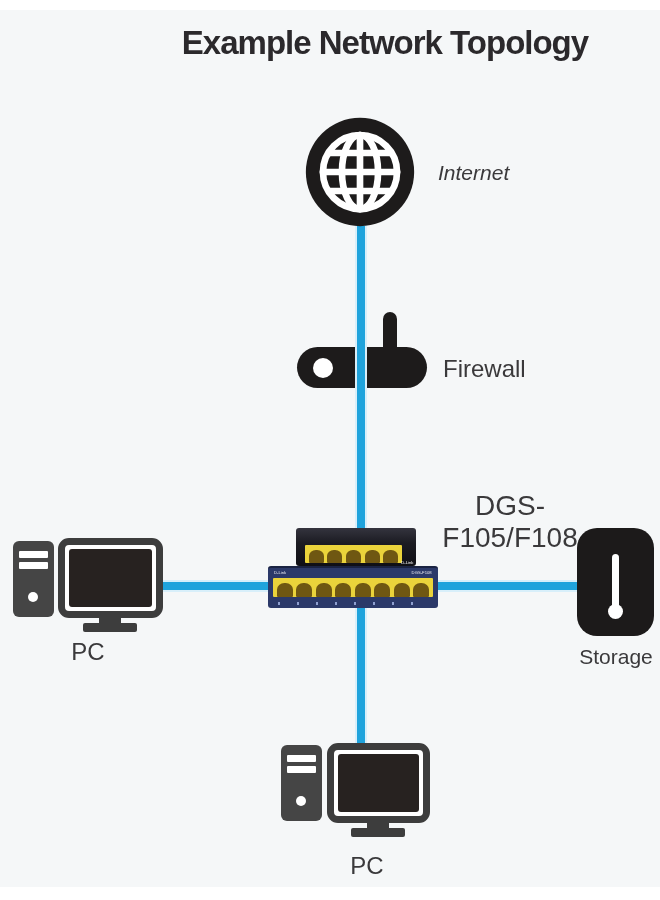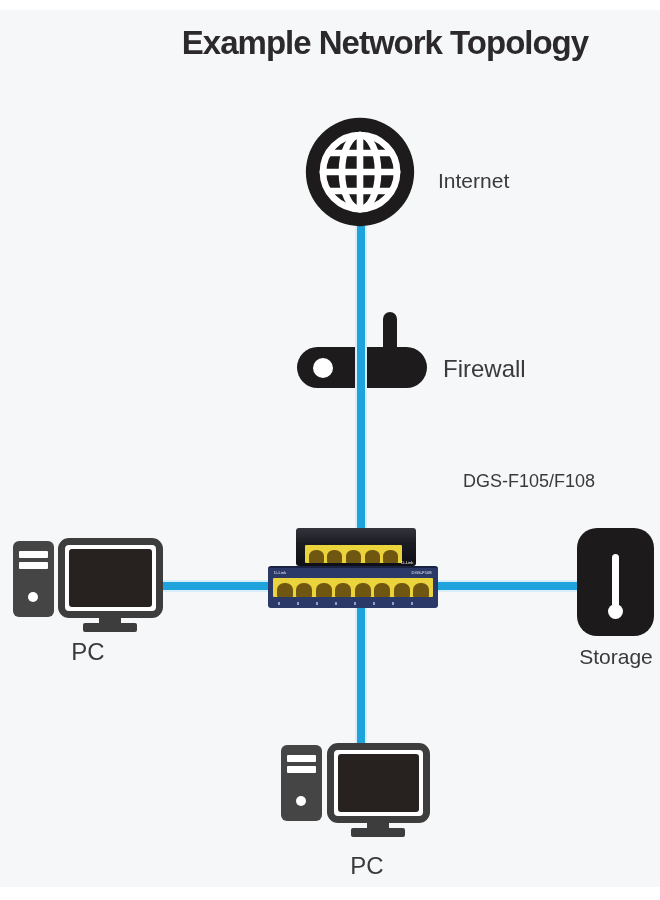--- a/index.html
+++ b/index.html
@@ -48,23 +48,23 @@
   .monitor{background:#ffffff;border:7px solid #3D3D3D;border-radius:11px;padding:4px;box-sizing:border-box;z-index:3;}
   .screen{width:100%;height:100%;background:#272220;border-radius:3px;}
   .stand-neck{background:#3D3D3D;z-index:3;}
   .stand-base{background:#3D3D3D;border-radius:2px;z-index:3;}
 
   
   .storage-body{left:577px;top:528px;width:77px;height:108px;background:#1C1A1A;border-radius:20px;z-index:3;}
   .storage-slot{position:absolute;left:35px;top:26px;width:7px;height:56px;background:#fff;border-radius:4px;}
   .storage-dot{position:absolute;left:31px;top:76px;width:15px;height:15px;background:#fff;border-radius:50%;}
 
-  .lbl-internet{left:438px;top:169px;font-size:21px;}
+  .lbl-internet{left:438px;top:161px;font-size:21px;font-style:italic;}
   .lbl-firewall{left:443px;top:355px;font-size:24px;}
-  .lbl-switch{left:425px;top:471px;width:170px;text-align:right;font-size:18px;}
+  .lbl-switch{left:425px;top:490px;width:170px;text-align:center;font-size:28px;}
   .lbl-pc-left{left:60px;top:638px;width:56px;text-align:center;font-size:24px;}
   .lbl-storage{left:570px;top:645px;width:92px;text-align:center;font-size:21px;}
   .lbl-pc-bottom{left:339px;top:852px;width:56px;text-align:center;font-size:24px;}
 </style>
 </head>
 <body>
 
 <div class="stage">
   <div class="canvas"></div>
 

